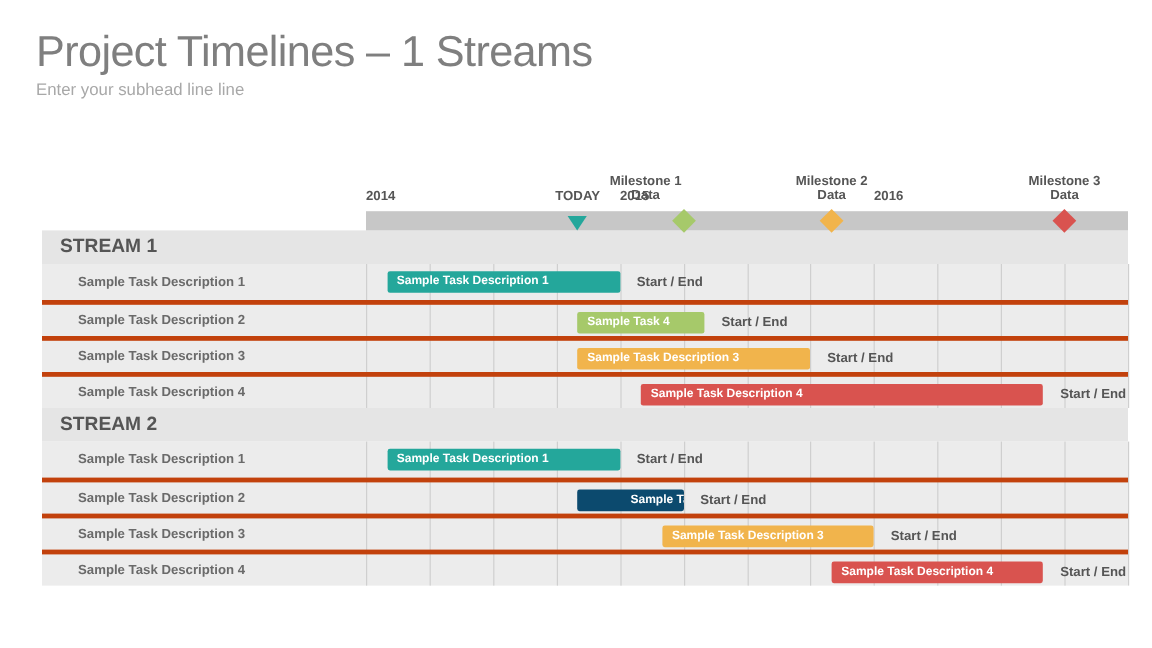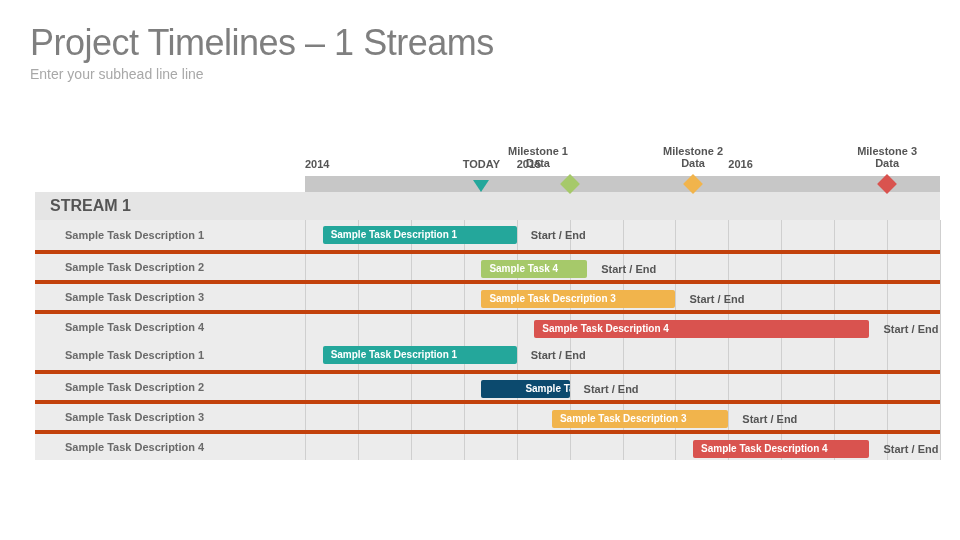--- a/index.html
+++ b/index.html
@@ -112,20 +112,21 @@
           <div class="row-label">Sample Task Description 3</div>
           <div class="bar" style="left: 446.389px; width: 194.028px; background: rgb(241, 180, 76);">Sample Task Description 3</div>
           <div class="startend" style="left: 654.417px;">Start / End</div>
         </div>
         <div class="row">
           <div class="row-label">Sample Task Description 4</div>
           <div class="bar" style="left: 499.306px; width: 335.139px; background: rgb(217, 83, 79);">Sample Task Description 4</div>
           <div class="startend" style="left: 848.444px;">Start / End</div>
         </div>
       </div>
+      <div class="stream-bar">STREAM 2</div>
       <div class="grid">
         <div class="vline" style="left: 270px;"></div>
         <div class="vline" style="left: 322.917px;"></div>
         <div class="vline" style="left: 375.833px;"></div>
         <div class="vline" style="left: 428.75px;"></div>
         <div class="vline" style="left: 481.667px;"></div>
         <div class="vline" style="left: 534.583px;"></div>
         <div class="vline" style="left: 587.5px;"></div>
         <div class="vline" style="left: 640.417px;"></div>
         <div class="vline" style="left: 693.333px;"></div>

